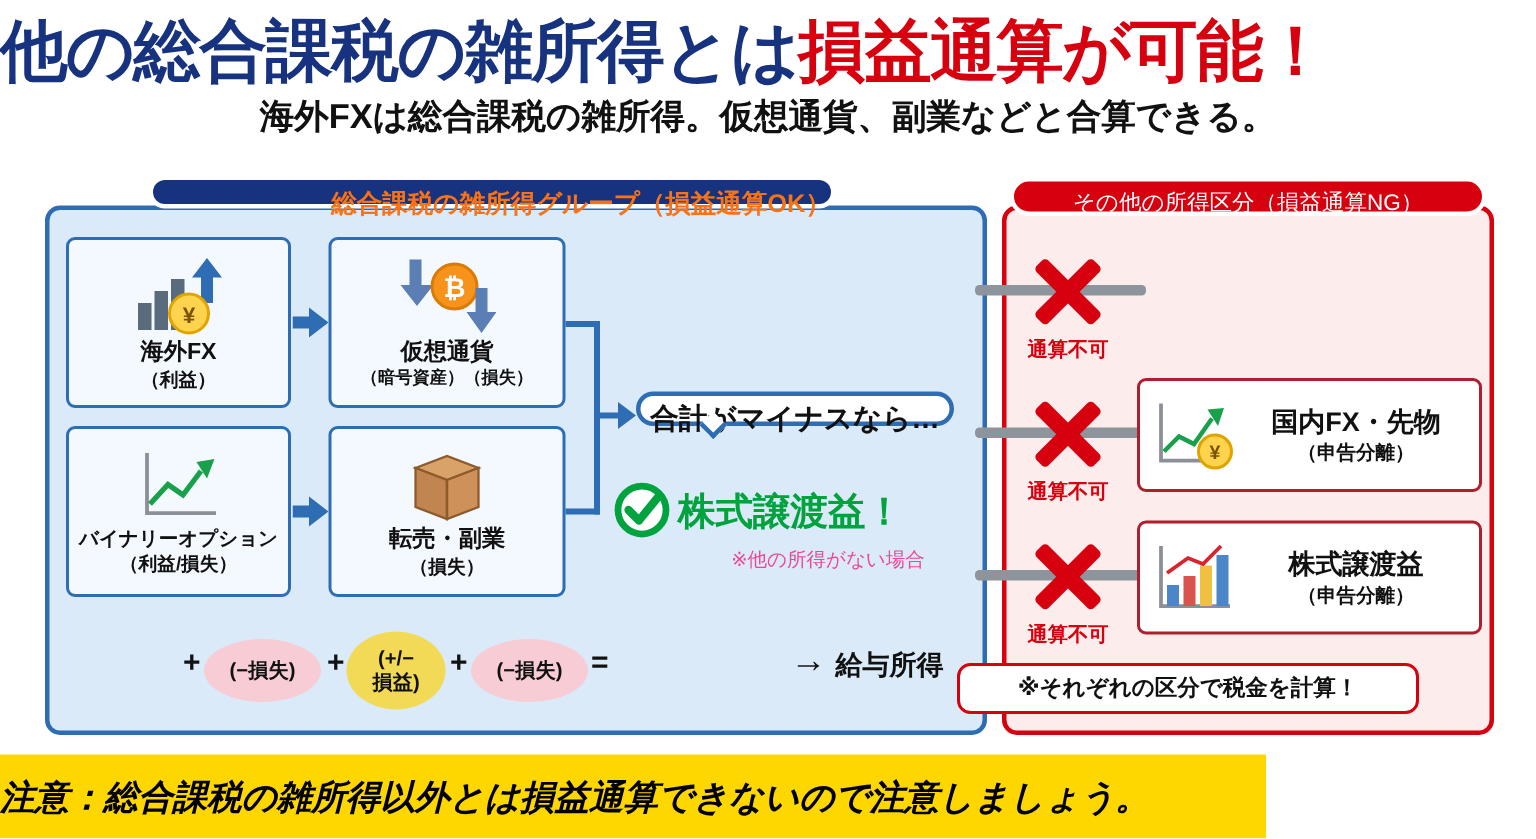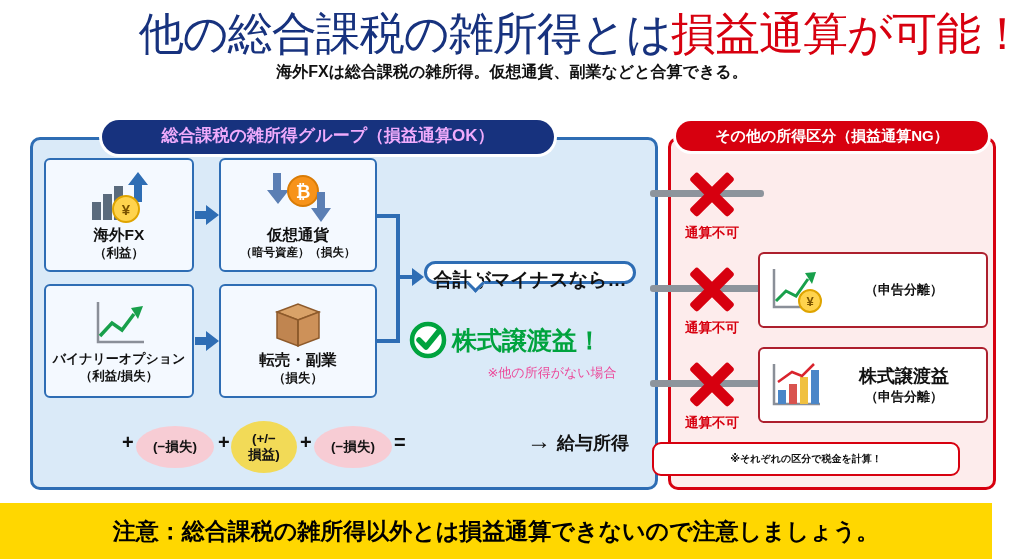--- a/index.html
+++ b/index.html
@@ -1,38 +1,38 @@
 <!DOCTYPE html>
 <html style="--title-blue: #17327e; --accent-red: #d7000f; --panel-blue: #2e6db4; --panel-blue-bg: #daeaf8; --panel-red-bg: #fdecec; --green: #00a33e; --yellow-bar: #ffd700; --gray-connector: #8d949c;"><head>
 <meta charset="utf-8">
 <style>
   * { margin:0; padding:0; box-sizing:border-box; }
   html,body { background:#fff; }
   body { font-family:"Liberation Sans","DejaVu Sans",sans-serif; }
   .stage { position:relative; width:1024px; height:559px; background:#fff; overflow:hidden; }
 
-  .title { position:absolute; top:4px; left:0; width:100%; text-align:right;
-           font-size:45px; font-weight:400; color:var(--title-blue,#17327e); letter-spacing:-1px; white-space:nowrap; }
+  .title { position:absolute; top:4px; left:0; width:100%; text-align:left;
+           font-size:45px; font-weight:700; color:var(--title-blue,#17327e); letter-spacing:-1px; white-space:nowrap; }
   .t-red { color:var(--accent-red,#d7000f); }
   .subtitle { position:absolute; top:62px; left:0; width:100%; text-align:center;
-              font-size:16px; font-weight:800; color:#111; }
+              font-size:23px; font-weight:800; color:#111; }
 
   .left-panel { position:absolute; left:30px; top:137px; width:628px; height:353px;
                 background:var(--panel-blue-bg,#daeaf8); border:3px solid var(--panel-blue,#2e6db4);
                 border-radius:10px; z-index:1; }
-  .left-header { position:absolute; left:102px; top:120px; width:452px; height:34px;
+  .left-header { position:absolute; left:102px; top:120px; width:452px; height:16px;
                  background:var(--title-blue,#17327e); border-radius:17px; box-shadow:0 0 0 3px #fff;
-                 color:#f0abfc; font-size:17px; font-weight:800; text-align:center; line-height:32px; z-index:7; }
+                 color:#f97316; font-size:17px; font-weight:800; text-align:right; line-height:32px; z-index:7; }
 
   .right-panel { position:absolute; left:668px; top:137px; width:328px; height:353px;
                  background:var(--panel-red-bg,#fdecec); border:3px solid var(--accent-red,#d7000f);
                  border-radius:10px; z-index:1; }
-  .right-header { position:absolute; left:676px; top:121px; width:312px; height:30px;
+  .right-header { position:absolute; left:676px; top:121px; width:312px; height:20px;
                   background:var(--accent-red,#d7000f); border-radius:16px; box-shadow:0 0 0 3px #fff;
-                  color:#fff; font-size:15px; font-weight:700; text-align:center; line-height:30px; z-index:7; }
+                  color:#fff; font-size:15px; font-weight:400; text-align:center; line-height:30px; z-index:7; }
 
   .lbox { position:absolute; background:#f4f9ff; border:2px solid var(--panel-blue,#2e6db4); border-radius:6px;
           z-index:2; display:flex; flex-direction:column; align-items:center; justify-content:center;
           text-align:center; gap:2px; padding:4px 2px; }
   .lbox .l1 { font-size:15.5px; font-weight:800; color:#111; line-height:1.15; white-space:nowrap;text-align:right; }
   .lbox .l2 { font-size:12.5px; font-weight:700; color:#111; line-height:1.15; white-space:nowrap; }
 
   .arrow-blue { position:absolute; z-index:2; }
 
   .br { position:absolute; background:var(--panel-blue,#2e6db4); z-index:2; }
@@ -73,27 +73,27 @@
   .x-label { position:absolute; left:672px; width:80px; text-align:center; color:var(--accent-red,#d7000f);
              font-size:13.5px; font-weight:800; z-index:4; white-space:nowrap; }
 
   .rbox { position:absolute; left:758px; width:230px; height:76px; background:#fff;
           border:2px solid #ad1f2d; border-radius:6px; display:flex; align-items:center;
           gap:6px; padding:0 8px; z-index:2; }
   .rbox .txt { flex:1; text-align:center; }
   .rbox .t1 { font-size:18px; font-weight:900; color:#111; white-space:nowrap; }
   .rbox .t2 { font-size:13px; font-weight:700; color:#111; white-space:nowrap; }
 
-  .right-note { position:absolute; left:652px; top:442px; width:308px; height:34px; background:#fff;
+  .right-note { position:absolute; left:638px; top:442px; width:308px; height:34px; background:#fff;
                 border:2px solid var(--accent-red,#d7000f); border-radius:9px; text-align:center;
-                line-height:30px; font-size:10px; font-weight:800; color:#111; z-index:2; }
-
-  .footer { position:absolute; left:0; top:503px; width:992px; height:56px;
+                line-height:30px; font-size:15px; font-weight:800; color:#111; z-index:2; }
+
+  .footer { position:absolute; left:0; top:503px; width:844px; height:56px;
             background:var(--yellow-bar,#ffd700); z-index:5; display:flex; align-items:center;
-            justify-content:center; font-size:23px; font-weight:900; color:#000; white-space:nowrap; }
+            font-size:23px; font-weight:900; color:#000; white-space:nowrap;font-style:italic; }
 </style>
 </head>
 <body>
 
 <div class="stage">
 
   <div class="title"><span>他の総合課税の雑所得とは</span><span class="t-red">損益通算が可能！</span></div>
   <div class="subtitle">海外FXは総合課税の雑所得。仮想通貨、副業などと合算できる。</div>
 
   <div class="left-panel"></div>
@@ -200,20 +200,21 @@
   <div class="x-label" style="top:319px">通算不可</div>
   <div class="rbox" style="top:252px">
     <svg width="56" height="50" viewBox="0 0 56 50">
       <path d="M6,4 V42 H50" stroke="#8a8f98" stroke-width="2.5" fill="none"></path>
       <polyline points="8,36 18,26 28,31 40,14" stroke="#18a04b" stroke-width="3" fill="none"></polyline>
       <polygon points="37,8 48,7 44,19" fill="#18a04b"></polygon>
       <circle cx="42" cy="36" r="11" fill="#ffd34d" stroke="#dfa400" stroke-width="2"></circle>
       <text x="42" y="41" font-size="13" font-weight="bold" fill="#7a5200" text-anchor="middle">¥</text>
     </svg>
     <div class="txt">
+      <div class="t1">国内FX・先物</div>
       <div class="t2">（申告分離）</div>
     </div>
   </div>
 
   <div class="xmark" style="top:360px"></div>
   <div class="x-label" style="top:414px">通算不可</div>
   <div class="rbox" style="top:347px">
     <svg width="56" height="50" viewBox="0 0 56 50">
       <path d="M6,4 V44 H52" stroke="#8a8f98" stroke-width="2.5" fill="none"></path>
       <rect x="10" y="30" width="8" height="14" fill="#4a86c8"></rect>

